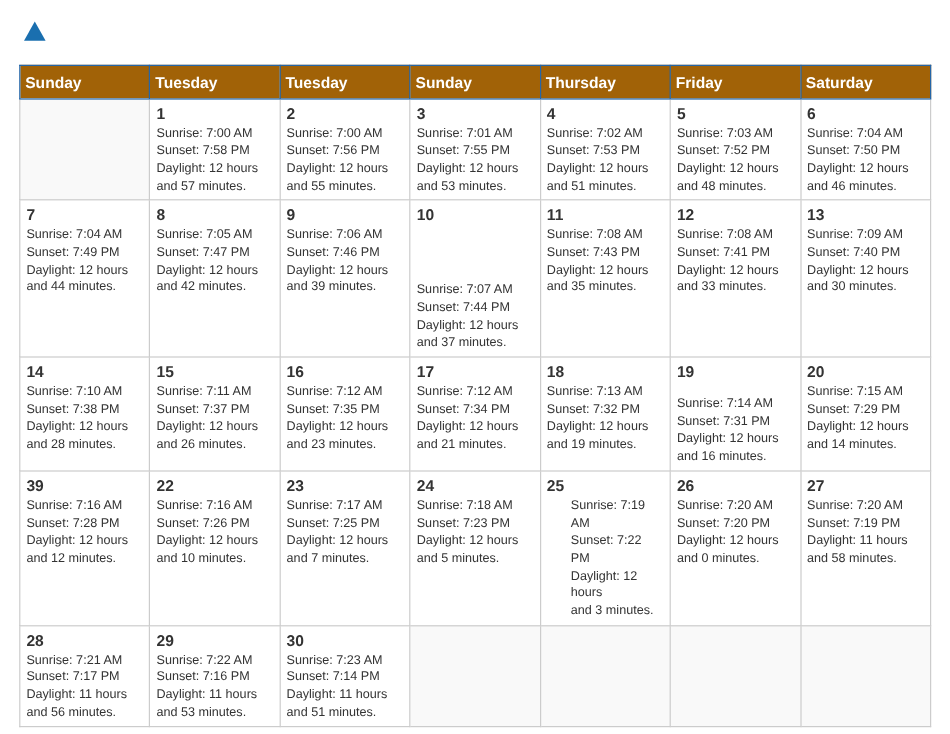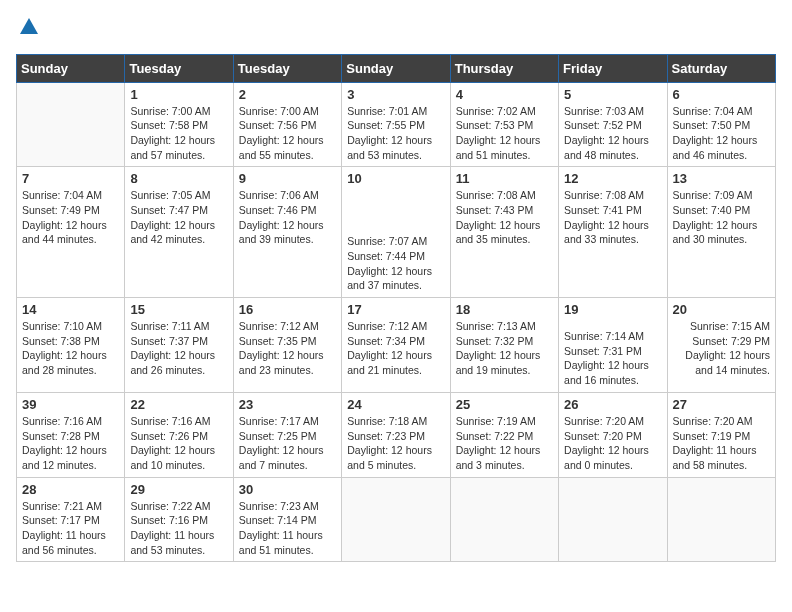--- a/index.html
+++ b/index.html
@@ -43,21 +43,21 @@
     .location {
       font-size: 14px;
       color: #555;
     }
     .calendar {
       width: 100%;
       border-collapse: collapse;
       border: 1px solid #ccc;
     }
     .calendar th {
-      background-color: #404040;
+      background-color: #a16207;
       color: #fff;
       font-size: 13px;
       font-weight: bold;
       padding: 6px 4px;
       text-align: left;
       border: 1px solid #2566a8;
     }
     .calendar td {
       vertical-align: top;
       border: 1px solid #ccc;
@@ -250,21 +250,21 @@
         </td>
         <td>
           <span class="day-num">19</span>
           <div class="day-info" style="white-space: pre-line; margin-top: 12px;">Sunrise: 7:14 AM
 Sunset: 7:31 PM
 Daylight: 12 hours
 and 16 minutes.</div>
         </td>
         <td>
           <span class="day-num">20</span>
-          <div class="day-info" style="white-space: pre-line; text-align: right;">Sunrise: 7:15 AM
+          <div class="day-info" style="white-space: pre-line;">Sunrise: 7:15 AM
 Sunset: 7:29 PM
 Daylight: 12 hours
 and 14 minutes.</div>
         </td>
       </tr>
       <tr>
         <td>
           <span class="day-num">39</span>
           <div class="day-info" style="white-space: pre-line;">Sunrise: 7:16 AM
 Sunset: 7:28 PM
@@ -287,21 +287,21 @@
         </td>
         <td>
           <span class="day-num">24</span>
           <div class="day-info" style="white-space: pre-line;">Sunrise: 7:18 AM
 Sunset: 7:23 PM
 Daylight: 12 hours
 and 5 minutes.</div>
         </td>
         <td>
           <span class="day-num">25</span>
-          <div class="day-info" style="white-space: pre-line;">Sunrise: 7:19 AM
+          <div class="day-info" style="white-space: pre-line; margin-left: 20px;">Sunrise: 7:19 AM
 Sunset: 7:22 PM
 Daylight: 12 hours
 and 3 minutes.</div>
         </td>
         <td>
           <span class="day-num">26</span>
           <div class="day-info" style="white-space: pre-line;">Sunrise: 7:20 AM
 Sunset: 7:20 PM
 Daylight: 12 hours
 and 0 minutes.</div>

